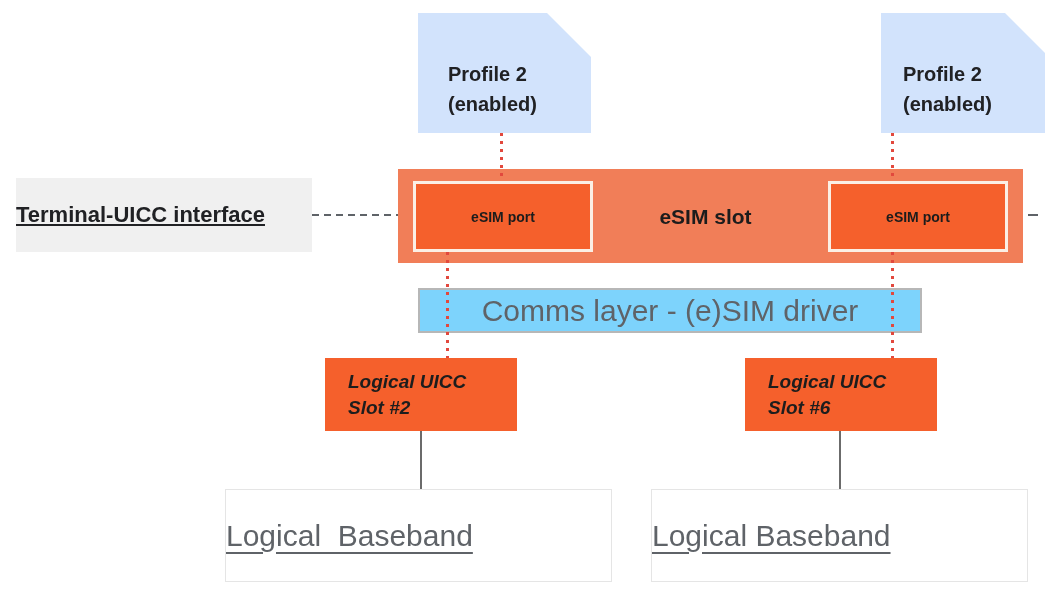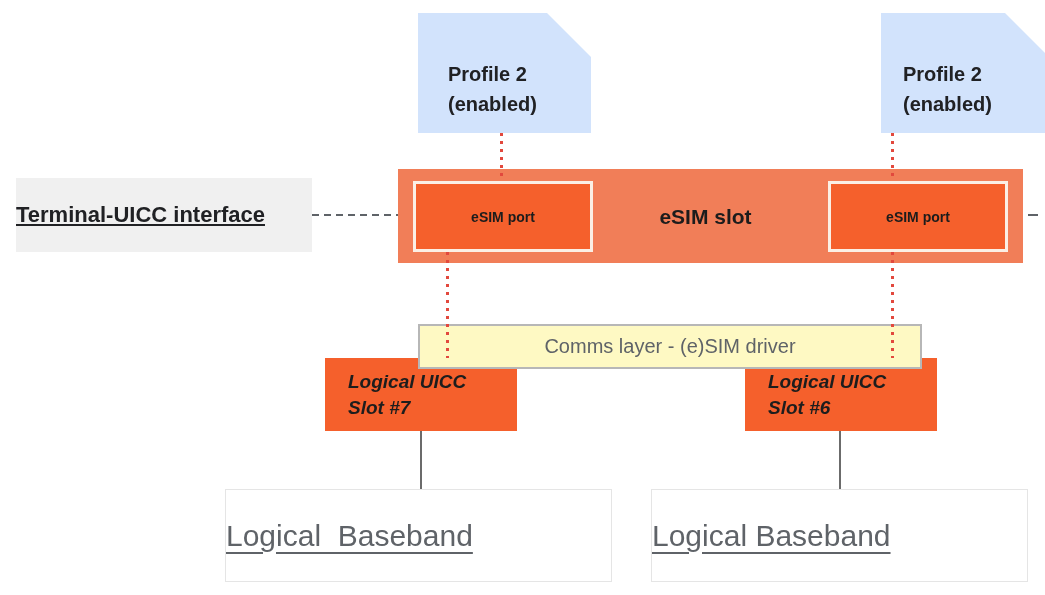--- a/index.html
+++ b/index.html
@@ -33,23 +33,23 @@
     display:flex; align-items:center; justify-content:center;
     font-weight:700; font-size:14px; color:#1c1c1c;
     z-index:2;
   }
   .slot-label {
     display:flex; align-items:center; justify-content:center;
     font-weight:700; font-size:21px; color:#1c1c1c; z-index:2;
   }
 
   .comms {
-    background:#fef9c3; border:2px solid #B7B7B7;
+    background:#7dd3fc; border:2px solid #B7B7B7;
     display:flex; align-items:center; justify-content:center;
-    font-size:20px; color:var(--text-gray,#5F6368); z-index:5;margin-top:36px;
+    font-size:30px; color:var(--text-gray,#5F6368); z-index:5;
   }
 
   .uicc {
     background:var(--uicc-fill,#F5602C);
     font-weight:700; font-size:19px; line-height:26px; color:#1d1d1d;
   }
   .uicc .inner { padding:11px 0 0 23px;font-style:italic; }
 
   .baseband {
     background:#ffffff; border:1px solid #E5E5E5;
@@ -110,21 +110,21 @@
     <span>eSIM port</span>
   </div>
 
   <div class="box comms" style="left:418px; top:288px; width:504px; height:45px;">
     <span>Comms layer - (e)SIM driver</span>
   </div>
 
   <div class="box uicc" style="left:325px; top:358px; width:192px; height:73px;">
     <div class="inner">
       <div>Logical UICC</div>
-      <div>Slot #7</div>
+      <div>Slot #2</div>
     </div>
   </div>
   <div class="box uicc" style="left:745px; top:358px; width:192px; height:73px;">
     <div class="inner">
       <div>Logical UICC</div>
       <div>Slot #6</div>
     </div>
   </div>
 
   <div class="box baseband" style="left:225px; top:489px; width:387px; height:93px;">

